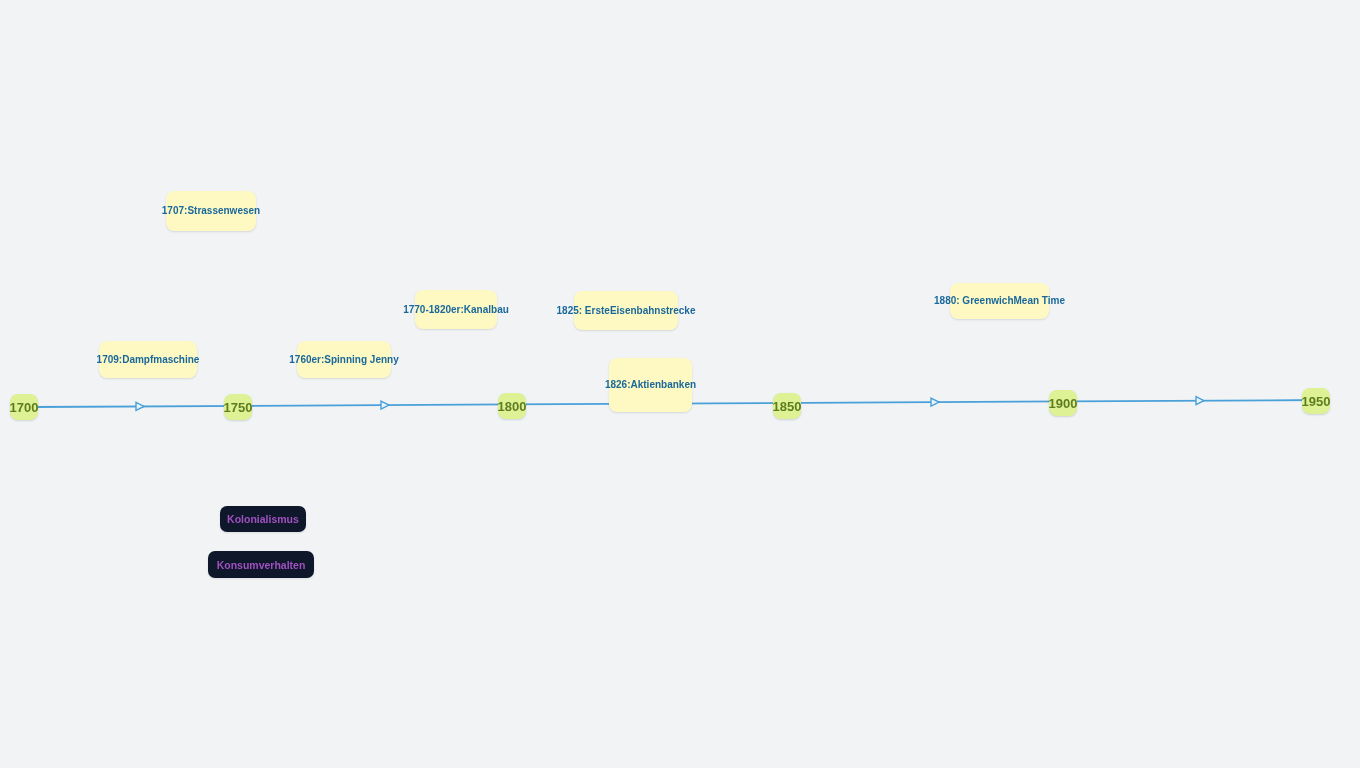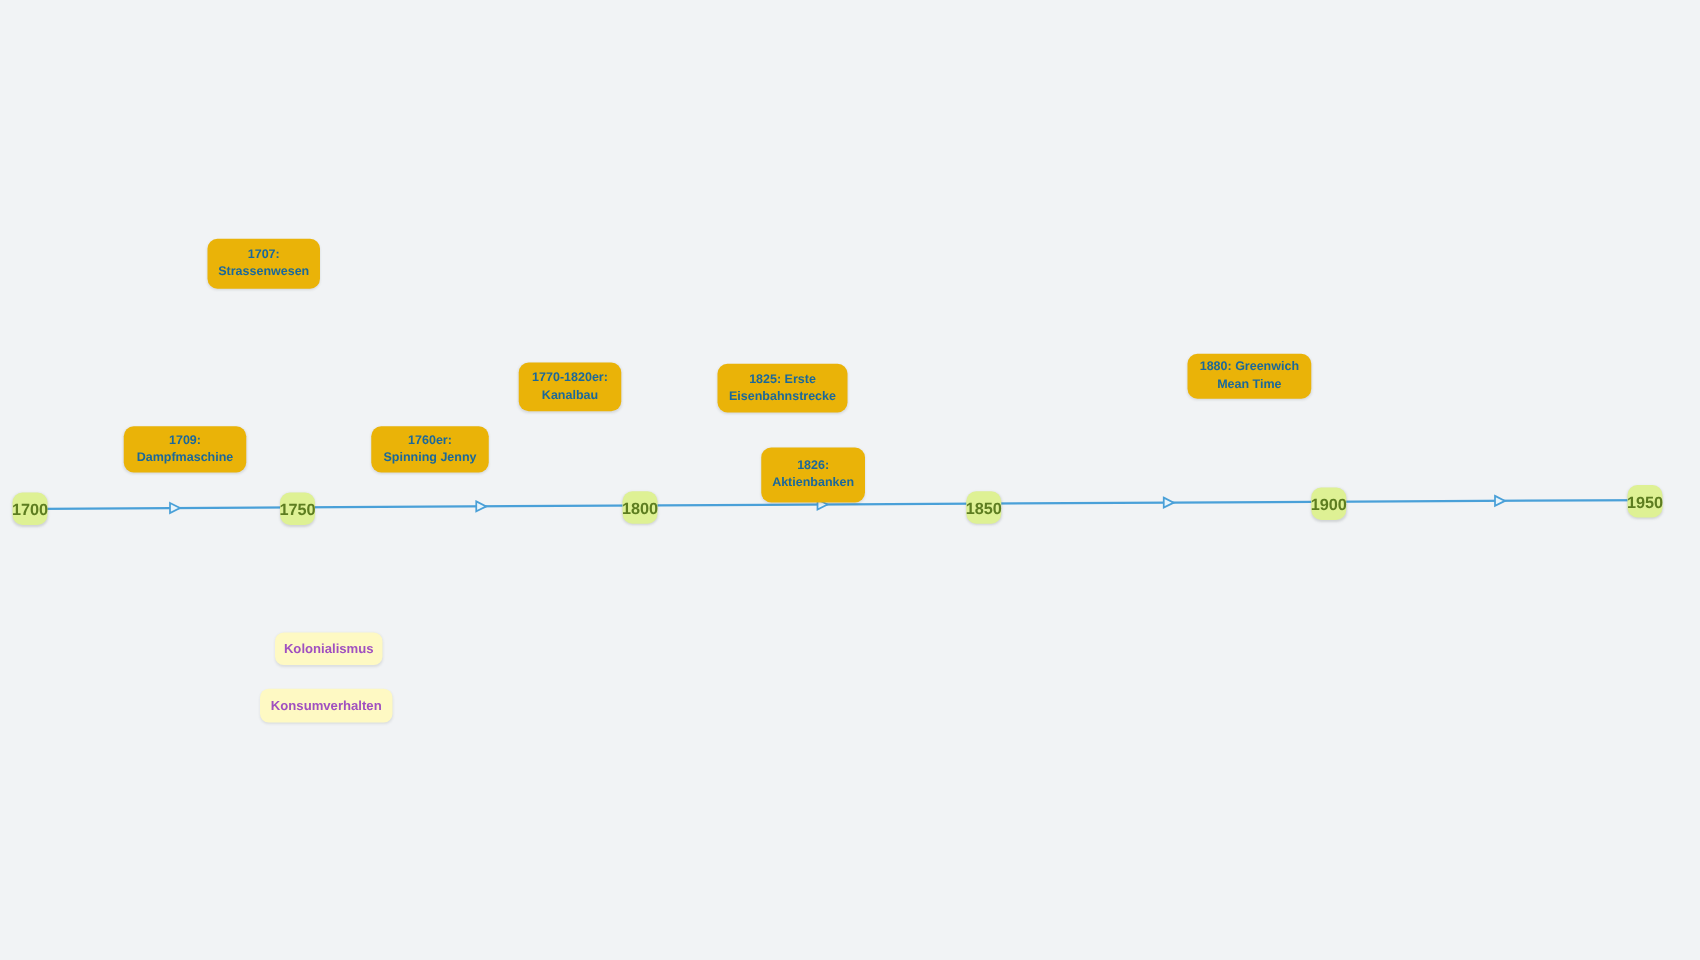--- a/index.html
+++ b/index.html
@@ -24,40 +24,40 @@
     display: flex;
     align-items: center;
     justify-content: center;
     font-size: 13px;
     font-weight: bold;
     box-shadow: 0 1px 2px rgba(60,64,67,0.18);
     z-index: 2;
   }
   .event-box {
     position: absolute;
-    background: #eab308;
+    background: #fef9c3;
     color: #1a689b;
     border-radius: 8px;
     display: flex;
-    flex-direction: column;
+    flex-direction: row;
     align-items: center;
     justify-content: center;
     text-align: center;
     font-size: 10px;
     font-weight: bold;
     line-height: 14px;
     box-sizing: border-box;
     padding: 4px 4px;
     box-shadow: 0 1px 2px rgba(60,64,67,0.15);
     z-index: 2;
   }
   .event-box .line { white-space: nowrap; }
   .theme-box {
     position: absolute;
-    background: #fef9c3;
+    background: #0f172a;
     color: #a050c0;
     border-radius: 7px;
     display: flex;
     align-items: center;
     justify-content: center;
     font-size: 10.5px;
     font-weight: bold;
     box-sizing: border-box;
     box-shadow: 0 1px 2px rgba(60,64,67,0.12);
     z-index: 2;
@@ -110,21 +110,21 @@
   <div class="event-box" style="left:297px; top:341px; width:94px;  height:37px;">
     <div class="line">1760er:</div>
     <div class="line">Spinning Jenny</div>
   </div>
 
   <div class="event-box" style="left:574px; top:291px; width:104px; height:39px;">
     <div class="line">1825: Erste</div>
     <div class="line">Eisenbahnstrecke</div>
   </div>
 
-  <div class="event-box" style="left:609px; top:358px; width:83px;  height:44px;">
+  <div class="event-box" style="left:609px; top:358px; width:83px;  height:54px;">
     <div class="line">1826:</div>
     <div class="line">Aktienbanken</div>
   </div>
 
 
   <div class="event-box" style="left:950px; top:283px; width:99px;  height:36px;">
     <div class="line">1880: Greenwich</div>
     <div class="line">Mean Time</div>
   </div>
 

